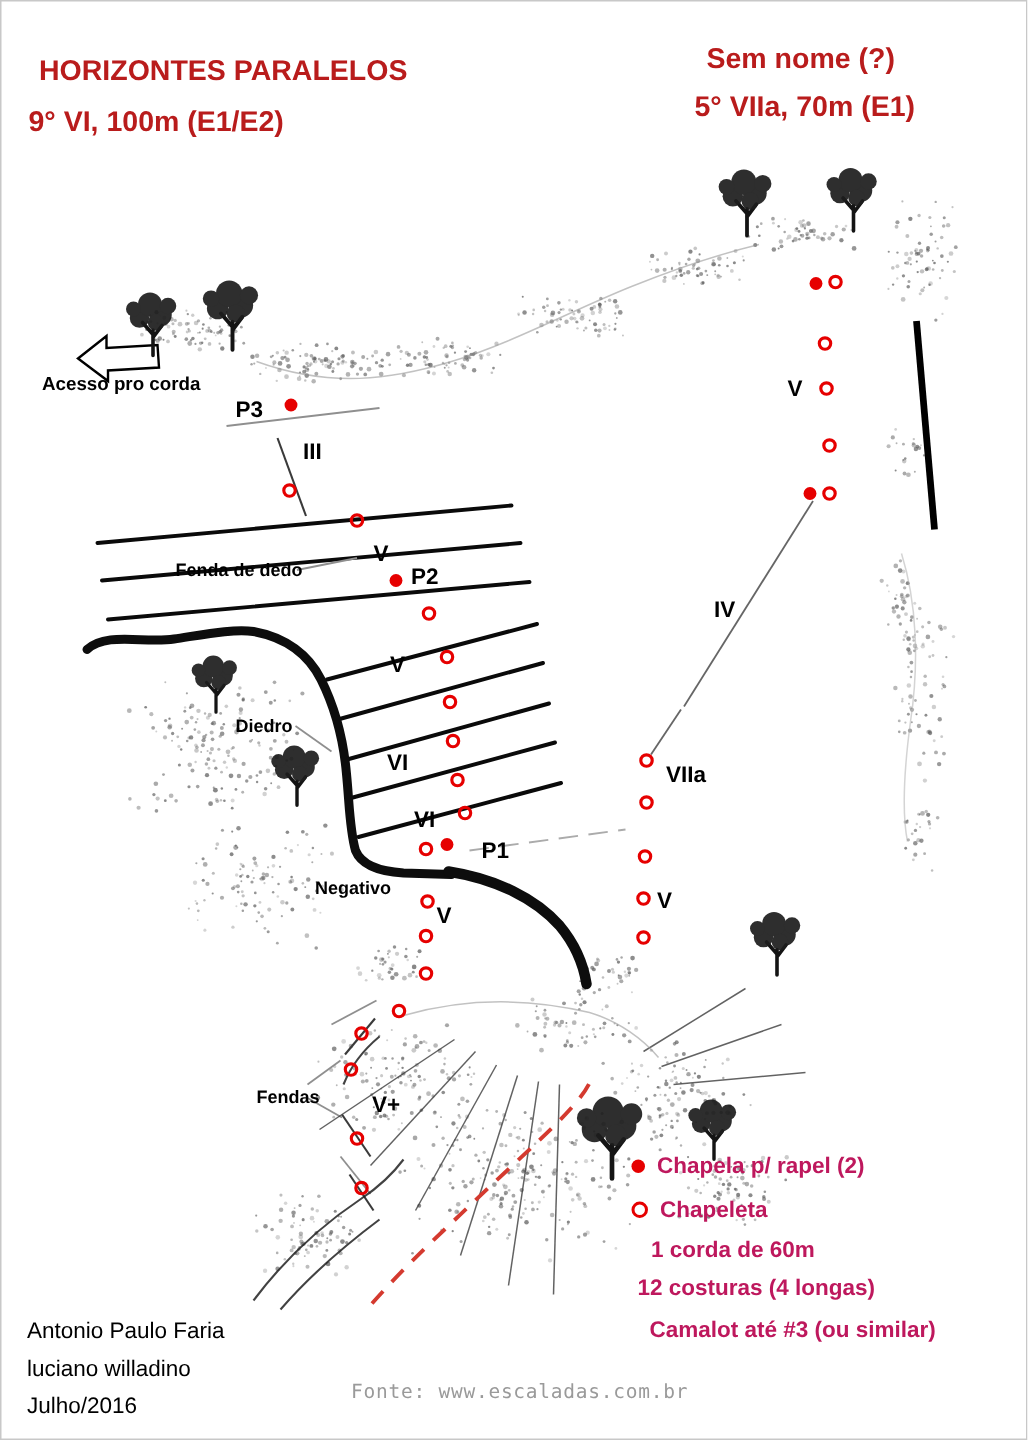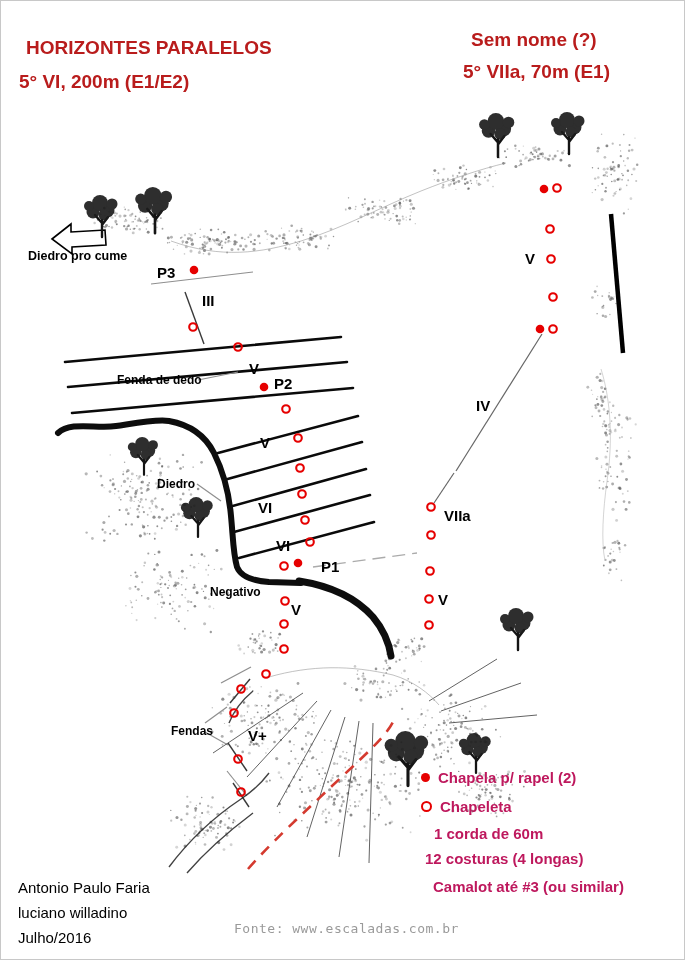--- a/index.html
+++ b/index.html
@@ -1782,25 +1782,25 @@
         <text x="247" y="740" font-size="15" font-weight="700" fill="#000" font-family="&quot;Liberation Sans&quot;, sans-serif">V+</text>
         <text x="170" y="734" font-size="12" font-weight="700" fill="#000" font-family="&quot;Liberation Sans&quot;, sans-serif">Fendas</text>
         <text x="475" y="410" font-size="15" font-weight="700" fill="#000" font-family="&quot;Liberation Sans&quot;, sans-serif">IV</text>
         <text x="443" y="520" font-size="15" font-weight="700" fill="#000" font-family="&quot;Liberation Sans&quot;, sans-serif">VIIa</text>
         <text x="437" y="604" font-size="15" font-weight="700" fill="#000" font-family="&quot;Liberation Sans&quot;, sans-serif">V</text>
         <text x="524" y="263" font-size="15" font-weight="700" fill="#000" font-family="&quot;Liberation Sans&quot;, sans-serif">V</text>
       </g>
   </svg>
 
   <div class="abs t-title red" style="left:25px;top:36px">HORIZONTES PARALELOS</div>
-  <div class="abs t-title red" style="left:18px;top:70px">5° VI, 200m (E1/E2)</div>
+  <div class="abs t-title red" style="left:18px;top:70px">9° VI, 100m (E1/E2)</div>
   <div class="abs t-title red" style="left:470px;top:28px">Sem nome (?)</div>
   <div class="abs t-title red" style="left:462px;top:60px">5° VIIa, 70m (E1)</div>
 
-  <div class="abs t-access" style="left:27px;top:248px">Diedro pro cume</div>
+  <div class="abs t-access" style="left:27px;top:248px">Acesso pro corda</div>
 
   <div class="abs legend-row" style="left:420px;top:768px">
     <span class="legend-dot"></span>
     <span class="t-legend">Chapela p/ rapel (2)</span>
   </div>
   <div class="abs legend-row" style="left:420px;top:797px">
     <span class="legend-circle"></span>
     <span class="t-legend">Chapeleta</span>
   </div>
   <div class="abs t-legend" style="left:433px;top:824px">1 corda de 60m</div>

